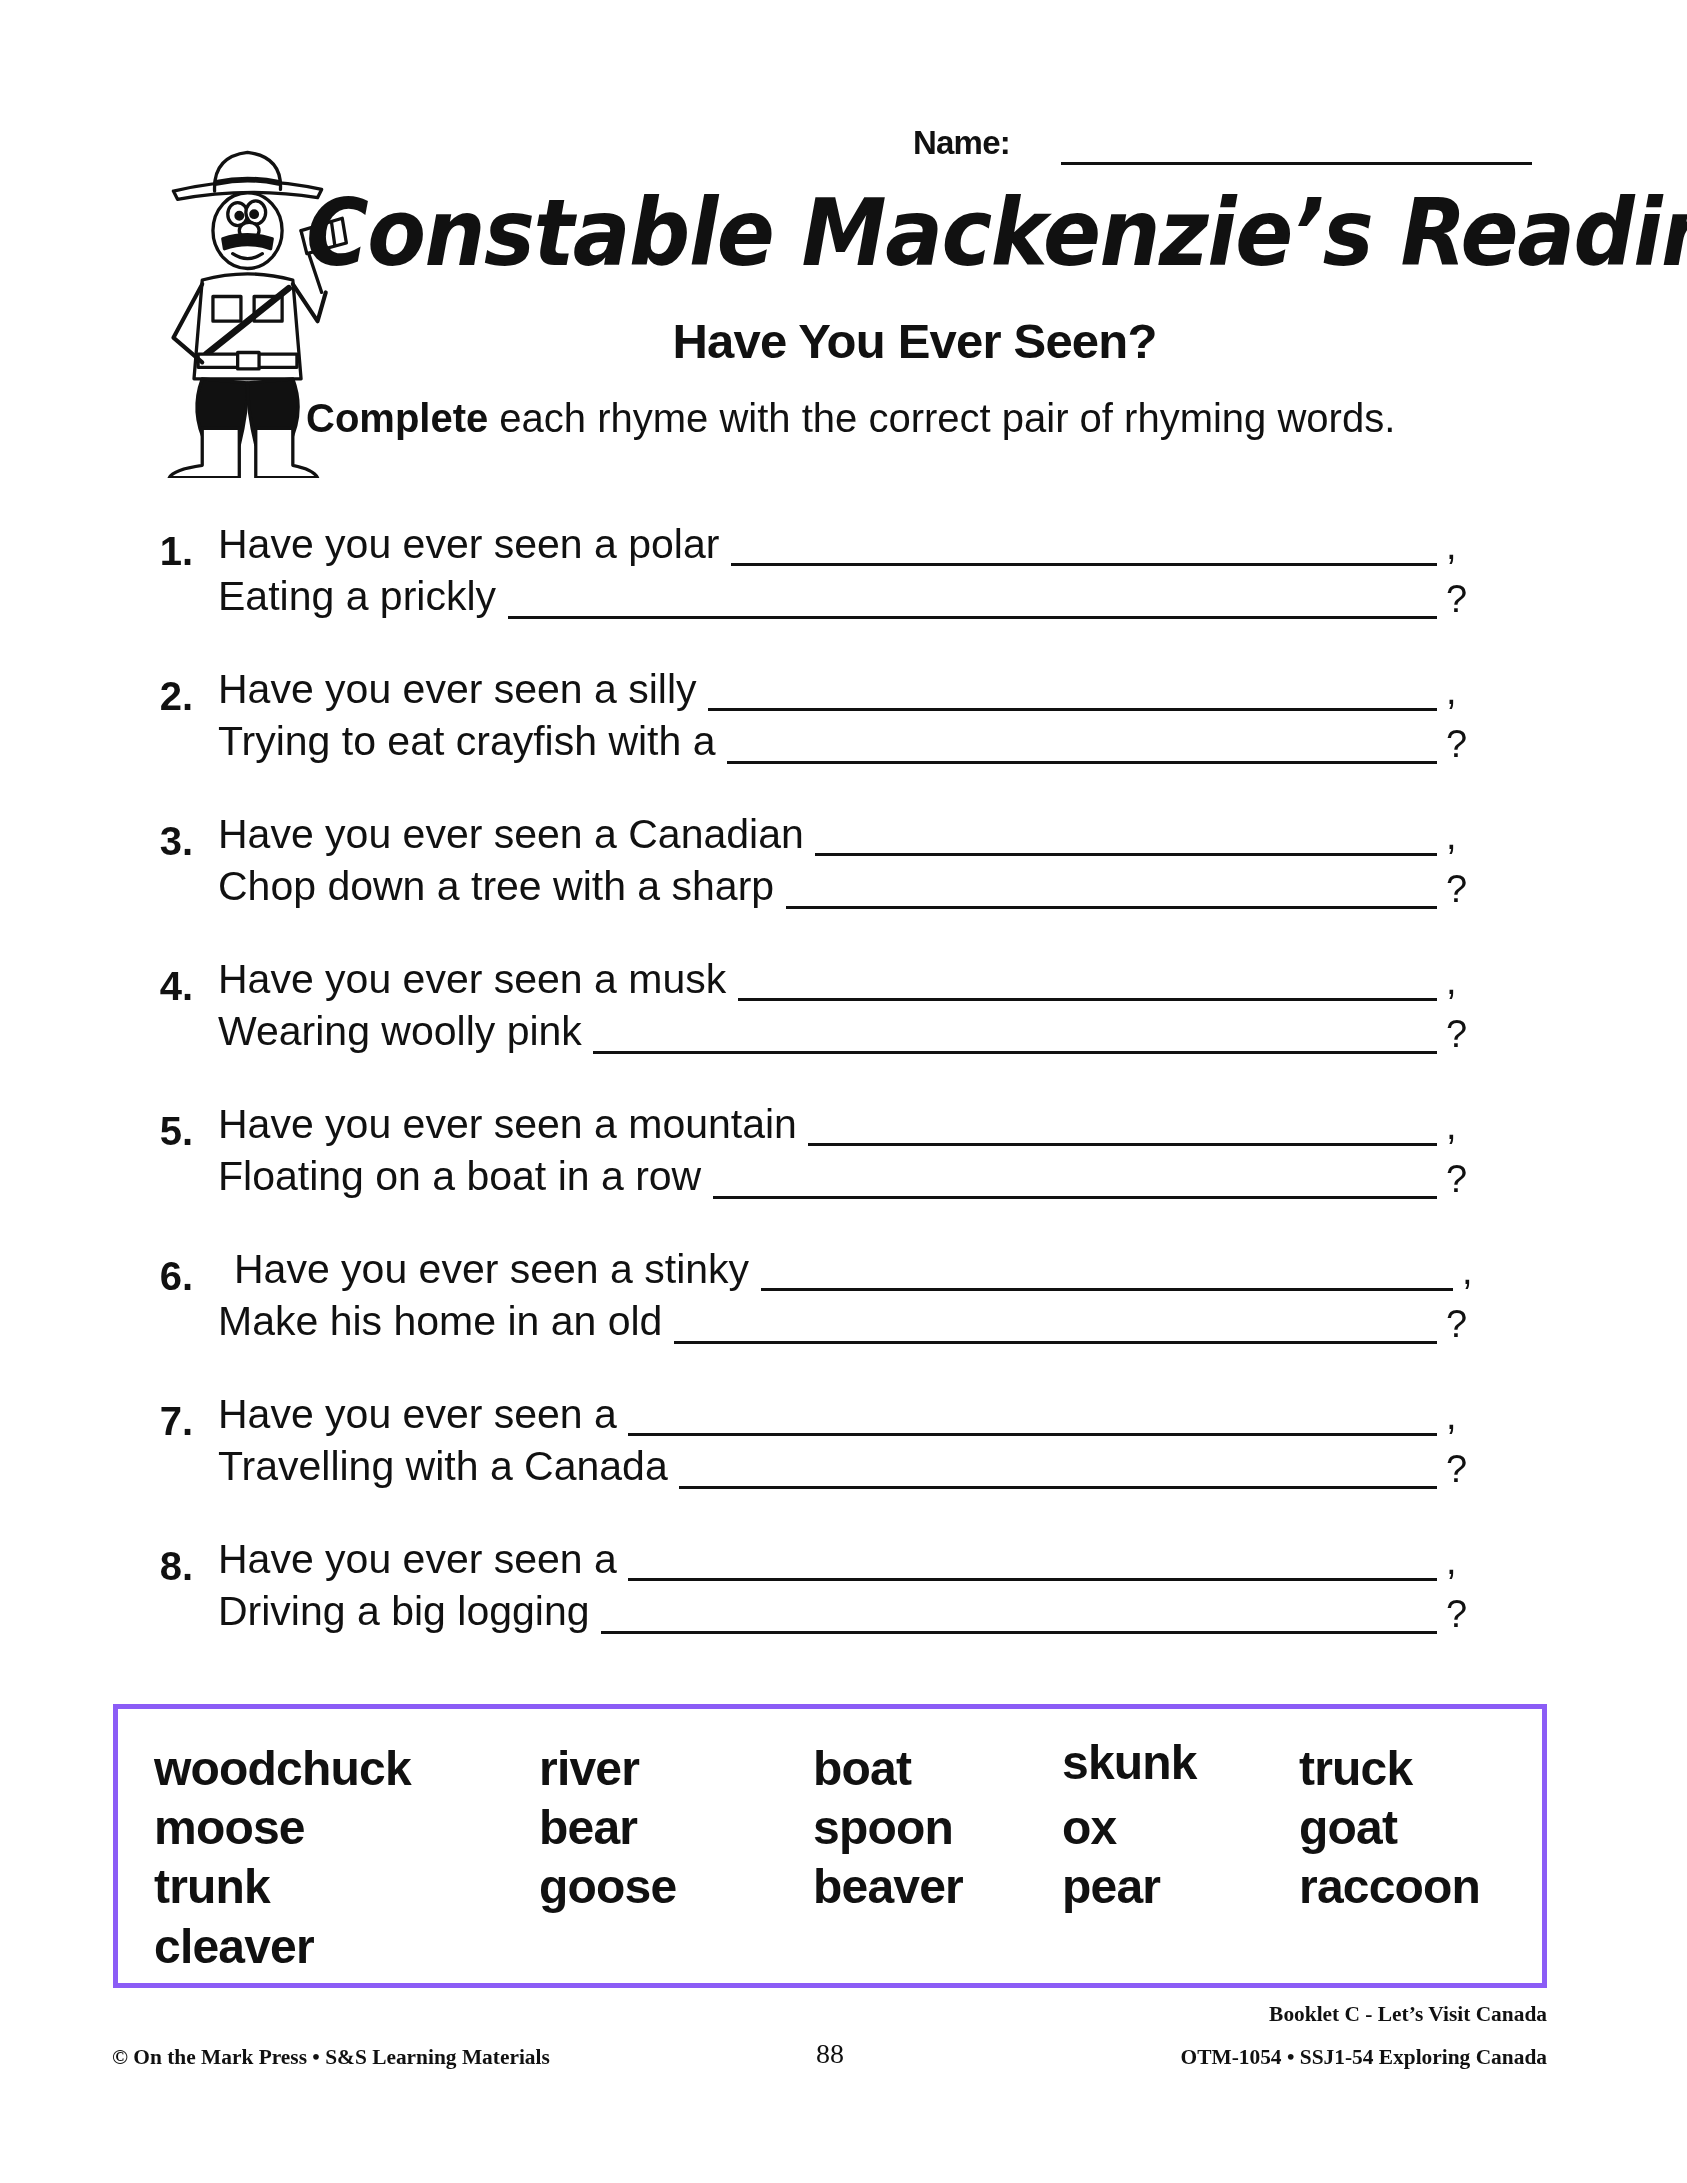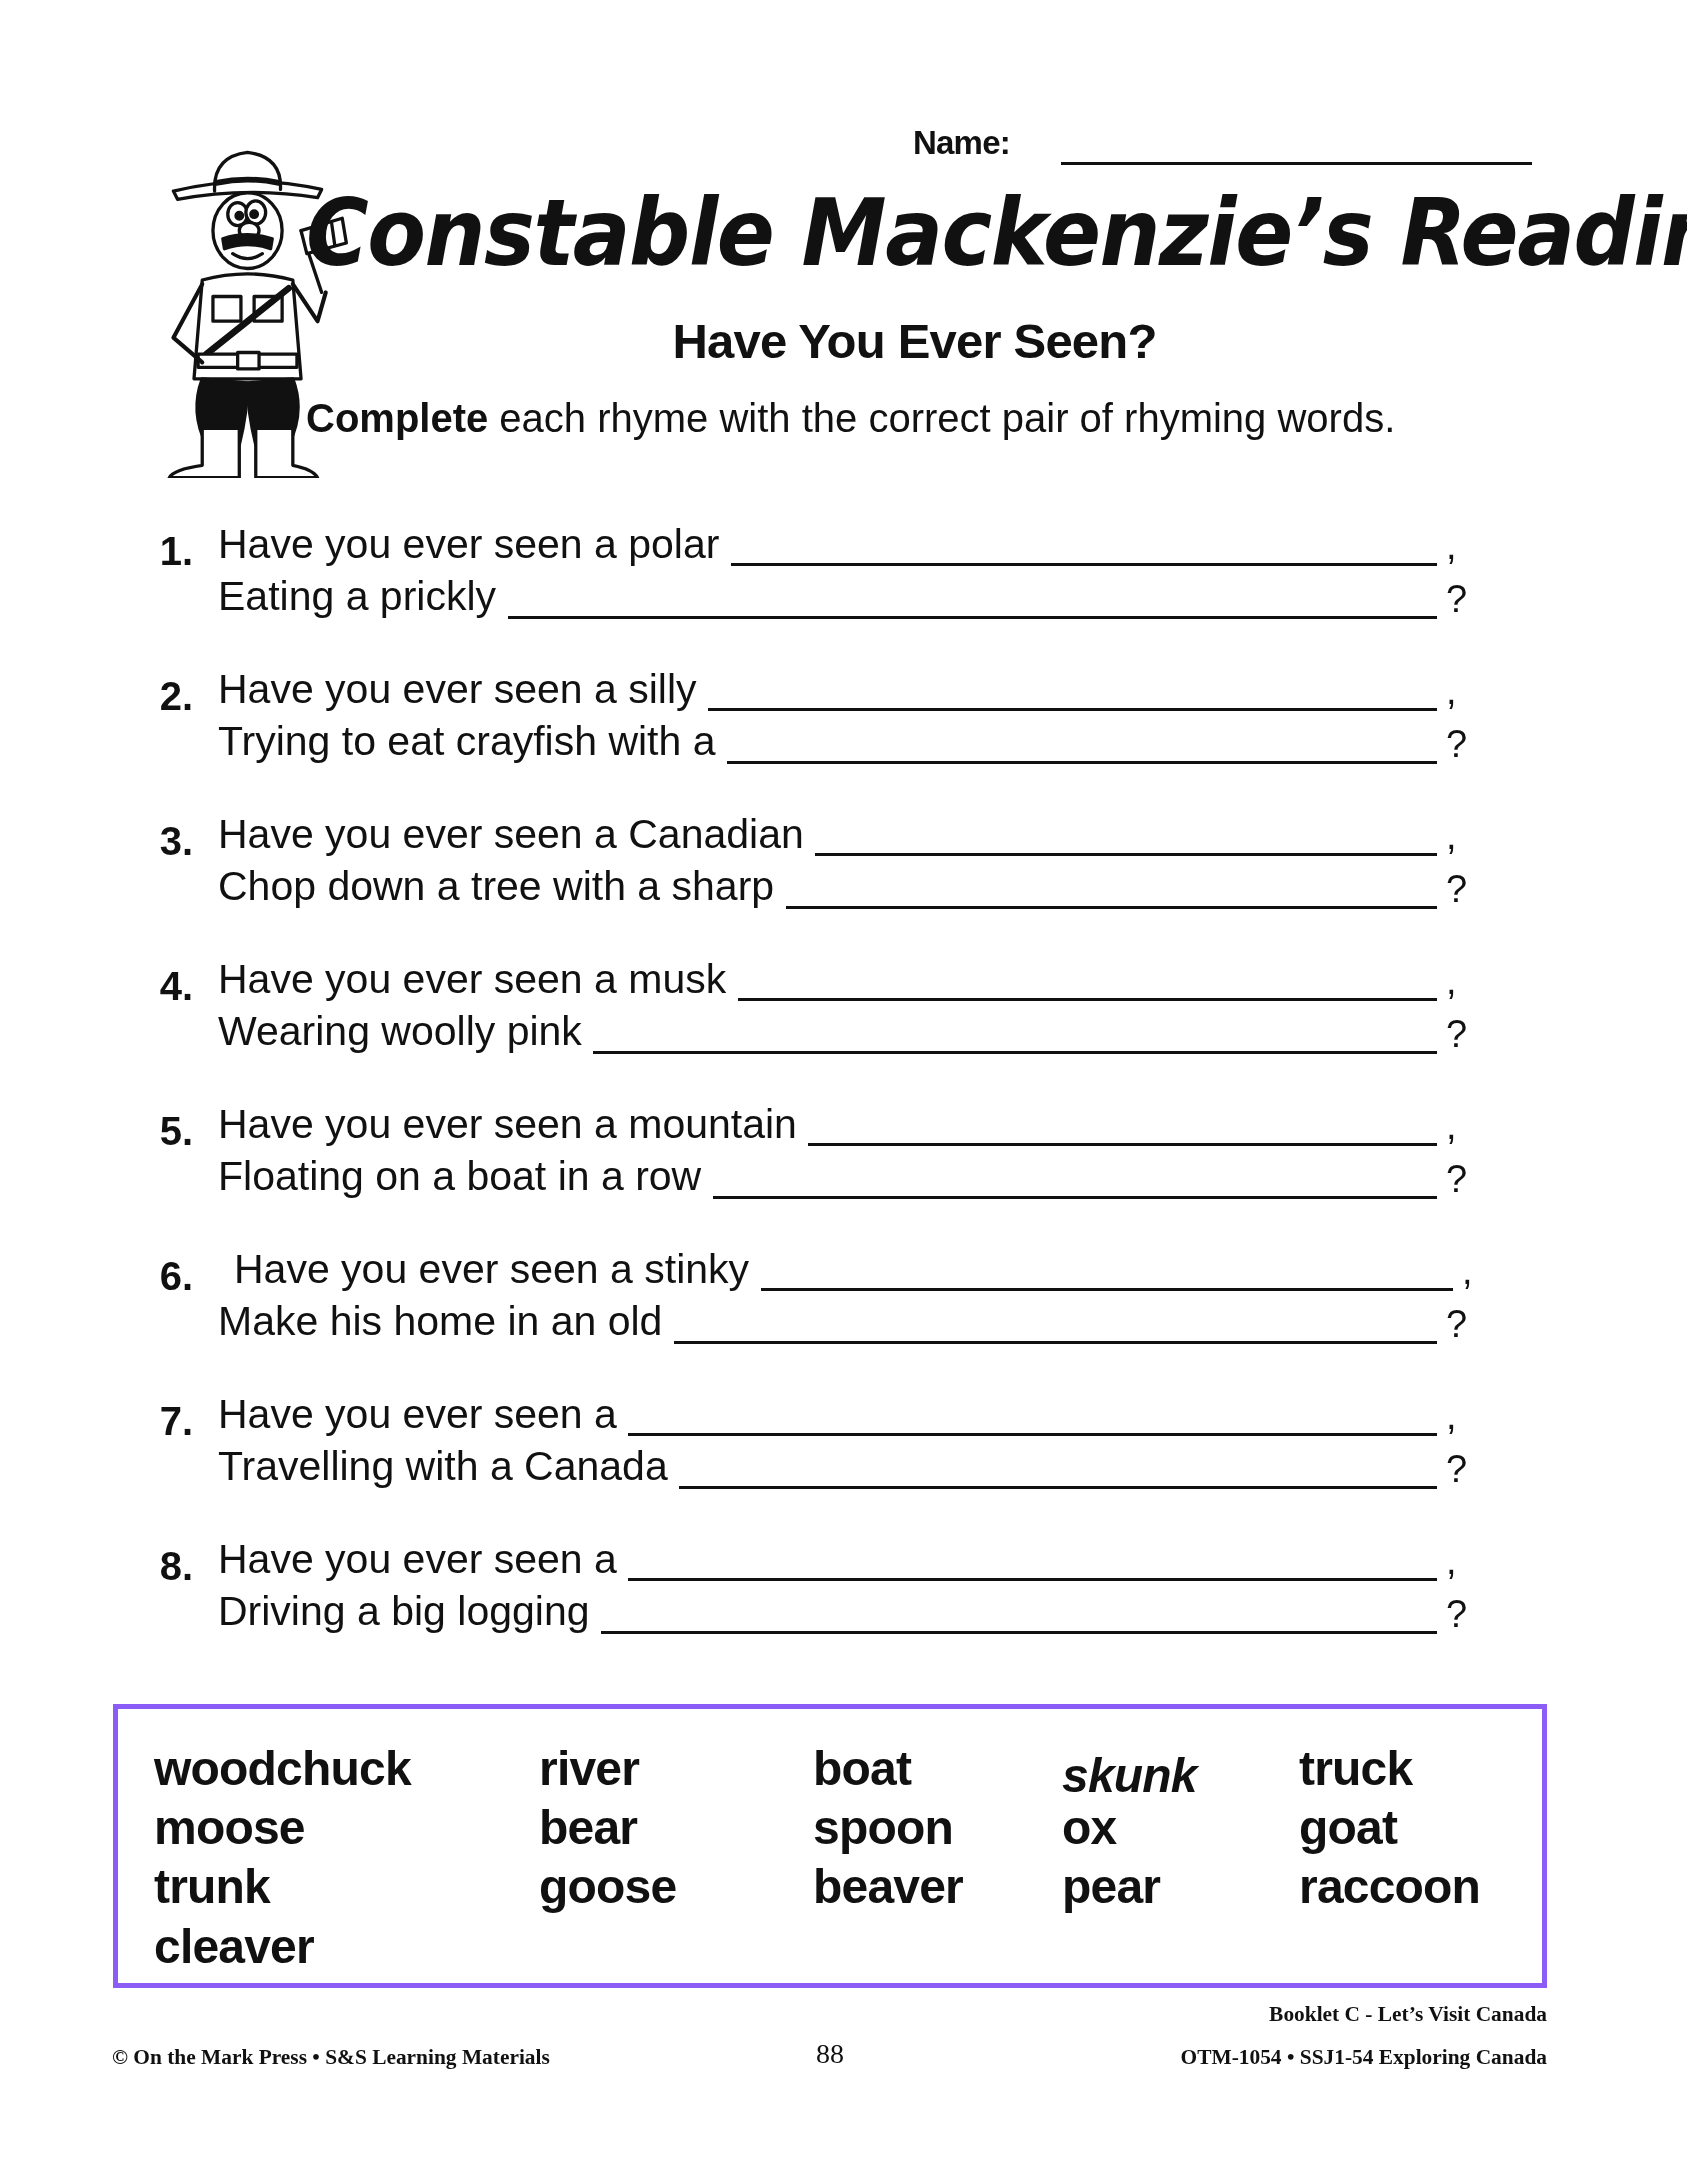--- a/index.html
+++ b/index.html
@@ -191,21 +191,21 @@
   <div class="word" style="left:36px; top:213px;">cleaver</div>
 
   <div class="word" style="left:421px; top:35px;">river</div>
   <div class="word" style="left:421px; top:94px;">bear</div>
   <div class="word" style="left:421px; top:153px;">goose</div>
 
   <div class="word" style="left:695px; top:35px;">boat</div>
   <div class="word" style="left:695px; top:94px;">spoon</div>
   <div class="word" style="left:695px; top:153px;">beaver</div>
 
-  <div class="word" style="left:944px; top:42px;font-style:italic;">skunk</div>
+  <div class="word" style="left:944px; top:29px;">skunk</div>
   <div class="word" style="left:944px; top:94px;">ox</div>
   <div class="word" style="left:944px; top:153px;">pear</div>
 
   <div class="word" style="left:1181px; top:35px;">truck</div>
   <div class="word" style="left:1181px; top:94px;">goat</div>
   <div class="word" style="left:1181px; top:153px;">raccoon</div>
 </div>
 
 <div class="abs footer-serif" style="right:140px; top:2002px; text-align:right;">Booklet C - Let’s Visit Canada</div>
 <div class="abs footer-serif" style="left:112px; top:2045px;">© On the Mark Press • S&amp;S Learning Materials</div>

